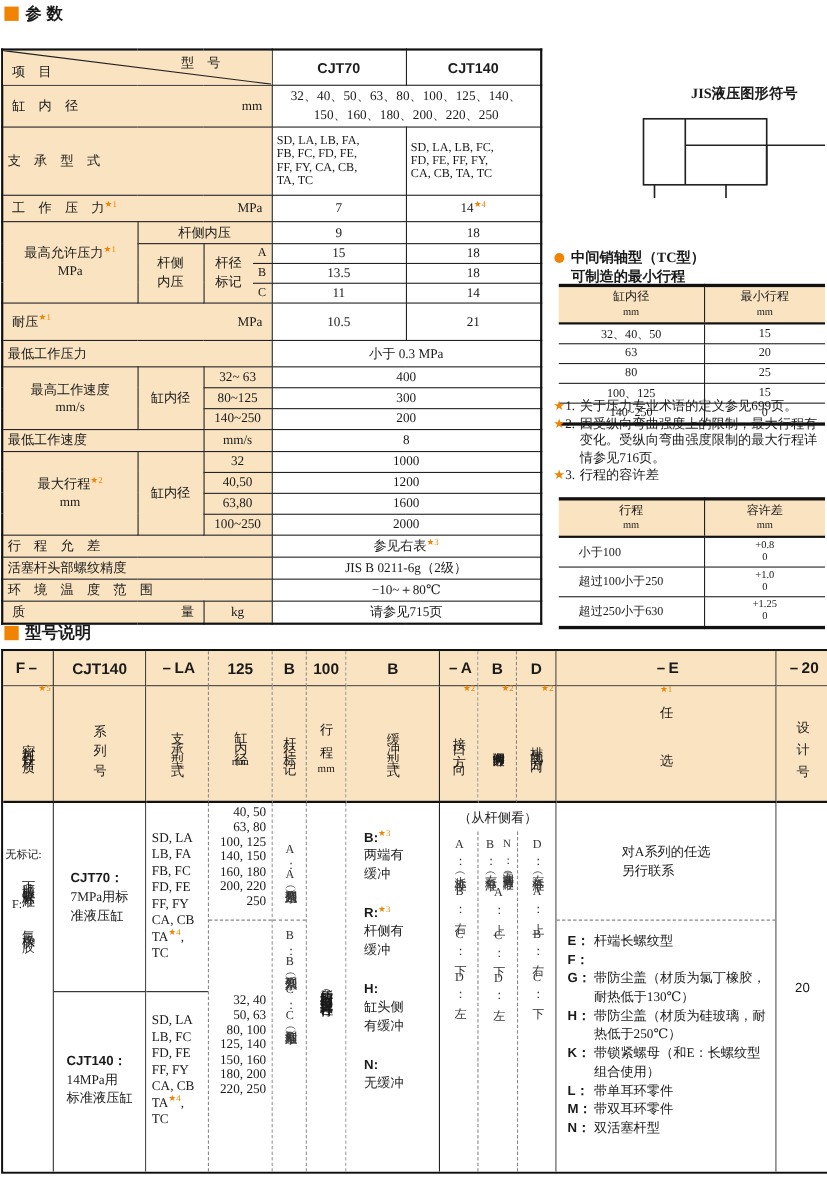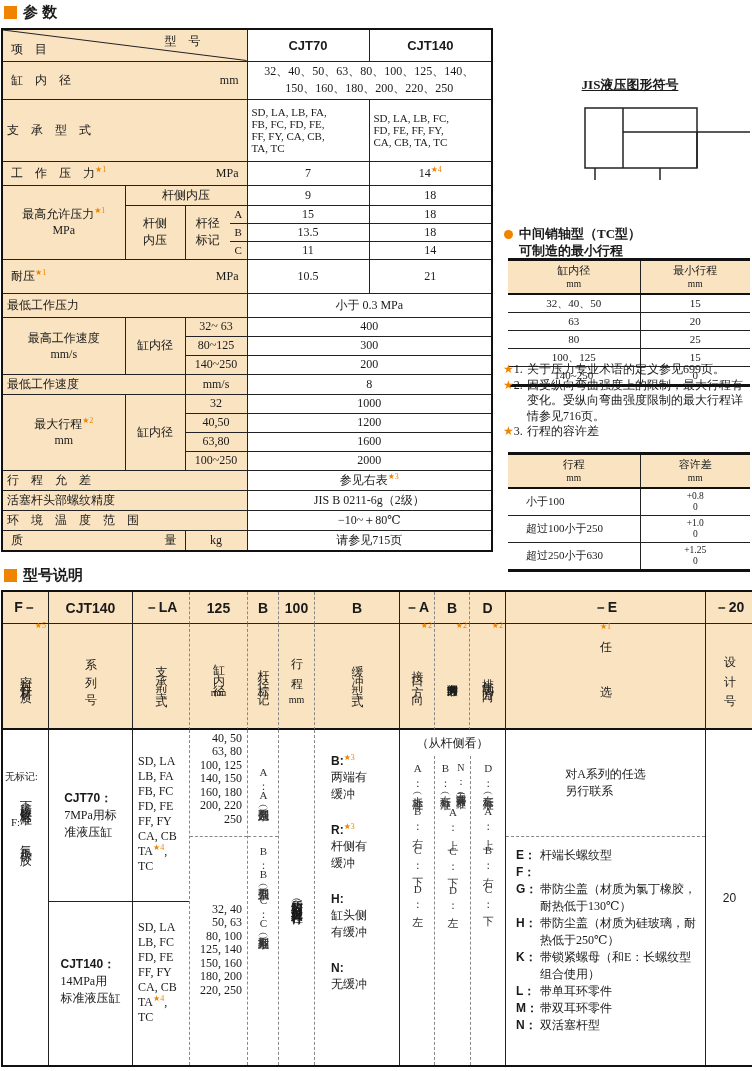--- a/index.html
+++ b/index.html
@@ -6,42 +6,42 @@
   #page{position:relative;width:752px;height:1071px;background:#fff;overflow:hidden;
         font-family:"Liberation Serif","DejaVu Serif",serif;color:#1a1a1a;}
   .sec-title{position:absolute;display:flex;align-items:center;gap:6px;
              font-family:"Liberation Sans","DejaVu Sans",sans-serif;font-weight:bold;font-size:15px;}
   .sqr{width:13px;height:13px;background:#F08300;display:inline-block;}
   .pre{white-space:pre-line;}
   .star{color:#F08300;font-size:8px;vertical-align:super;line-height:0;}
   .fstar{color:#F08300;font-size:12px;}
 
   
-  table.param{position:absolute;left:1px;top:28px;width:490px;border-collapse:collapse;
+  table.param{position:absolute;left:1px;top:44px;width:490px;border-collapse:collapse;
               table-layout:fixed;font-size:12px;}
   table.param{border:2px solid #111;}
   table.param td{border:1px solid #222;padding:1px 4px;vertical-align:middle;}
   td.lbl{background:#F9E3C1;text-align:left;}
   td.val{background:#fff;text-align:center;margin-top:44px;}
   td.cc{text-align:center;}
   .flexlr{display:flex;justify-content:space-between;align-items:center;padding:0 4px 0 4px;}
   .mhead{font-family:"Liberation Sans","DejaVu Sans",sans-serif;font-weight:bold;font-size:13px;}
   .corner{position:relative;padding:0;}
   .corner svg{position:absolute;left:0;top:0;width:100%;height:100%;}
   .corner .ci{position:absolute;left:8px;bottom:3px;}
   .corner .cm{position:absolute;right:46px;top:3px;}
   .small{font-size:11px;}
   .leftv{text-align:left;padding-left:8px;}
   .nobr{border-right:none !important;}
   .nobl{border-left:none !important;}
   .codek{background:#F9E3C1;text-align:center;padding:0;font-size:11px;}
 
   
-  .jis-title{position:absolute;left:535px;top:76px;width:190px;text-align:center;
-             font-weight:bold;font-size:13px;text-decoration:underline;}
+  .jis-title{position:absolute;left:535px;top:76px;width:190px;text-align:right;
+             font-weight:bold;font-size:13px;}
   .jis-sym{position:absolute;left:565px;top:100px;}
   .tc-note{position:absolute;left:504px;top:226px;display:flex;gap:6px;font-weight:bold;font-size:13px;line-height:1.3;}
   .dot{width:9px;height:9px;border-radius:50%;background:#F08300;margin-top:4px;flex:none;}
   table.mini{position:absolute;border-collapse:collapse;width:242px;font-size:11px;table-layout:fixed;}
   table.mini{border-top:3px solid #111;border-bottom:3px solid #111;}
   table.mini td{border-bottom:1px solid #222;text-align:center;padding:1px 2px;}
   table.mini tr.head td{background:#F9E3C1;border-bottom:2px solid #111;line-height:1.15;padding:3px 0;}
   table.mini td.c1{border-right:1px solid #222;}
   .unit-s{font-size:9.5px;}
   #tc-table{left:508px;top:258px;}

